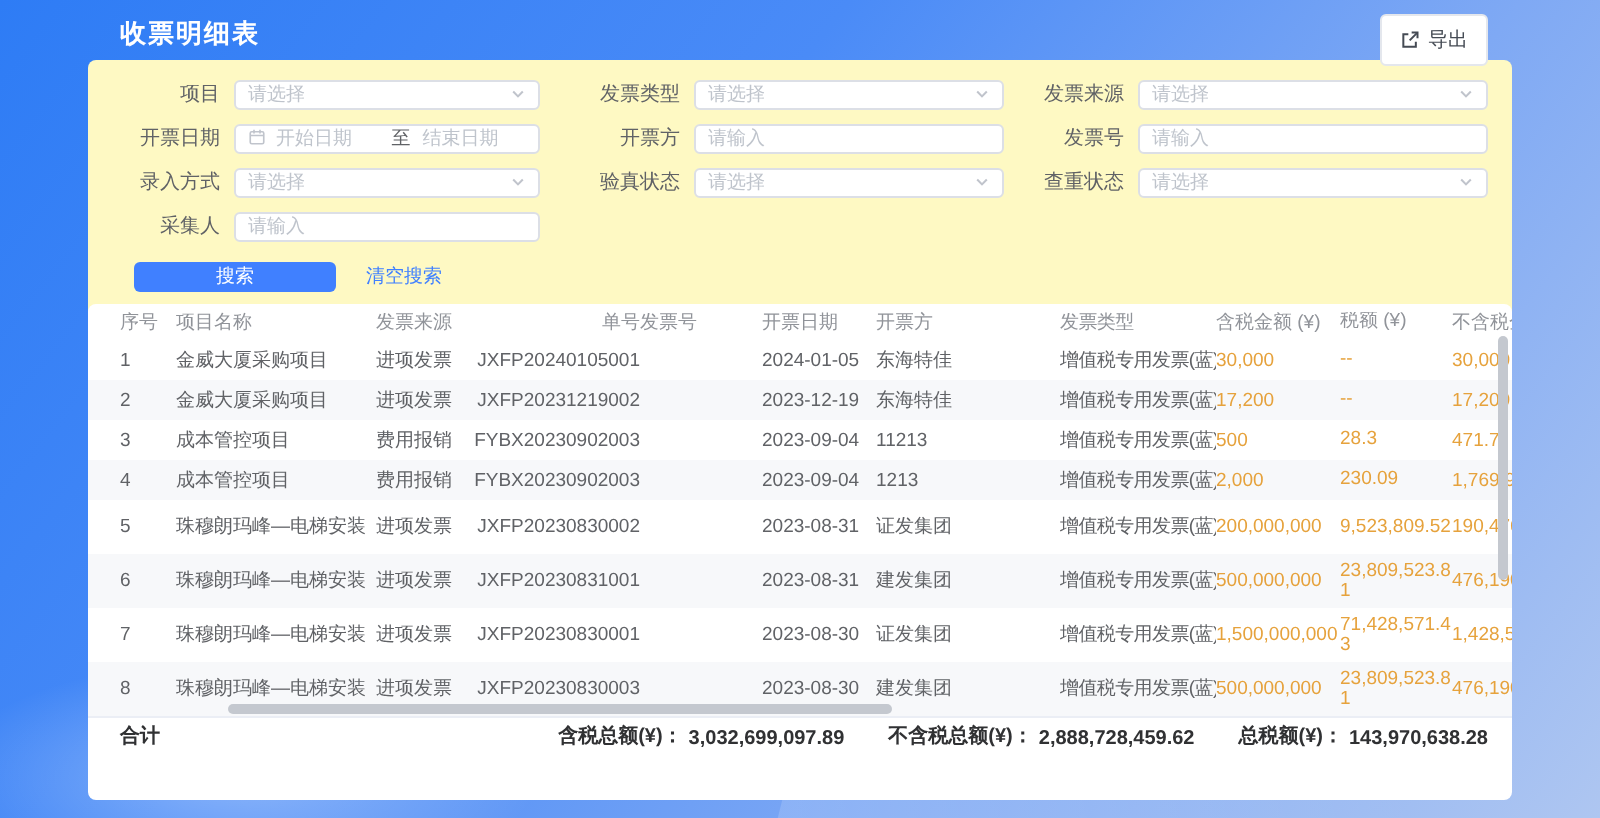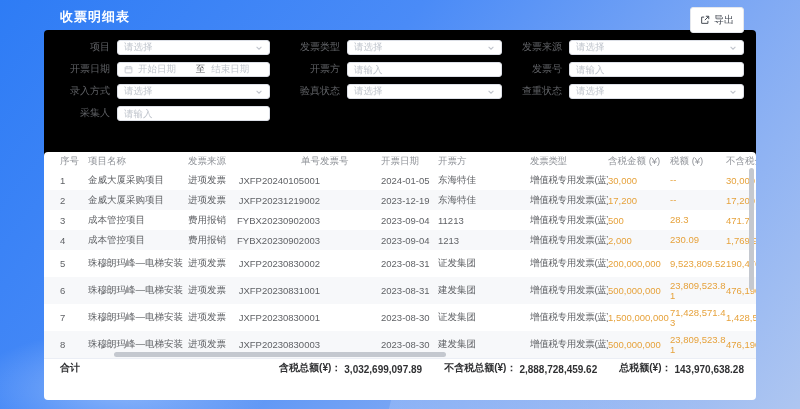--- a/index.html
+++ b/index.html
@@ -26,21 +26,21 @@
   .export-btn {
     position:absolute; right:56px; top:7px; height:20px; padding:12px 9px;
     background:#fff; border:1px solid #e4e7ed; border-radius:3px;
     display:flex; align-items:center; gap:4px; cursor:pointer;
     font-size:10px; color:#454b54; z-index:3;
   }
 
   
   .fcard {
     position:absolute; left:44px; top:30px; width:712px; height:147px;
-    background:#000000; border-radius:4px; padding-top:6px; z-index:2;
+    background:#fef9c3; border-radius:4px; padding-top:6px; z-index:2;
   }
   .frow { display:flex; align-items:center; height:22px; }
   .flabel { font-size:10px; color:#606266; text-align:right; flex-shrink:0; }
   .flabel.w1 { width:66px; }
   .flabel.w2 { width:70px; }
   .flabel.w3 { width:60px; }
   .fctl {
     margin-left:7px; height:15px; border:1px solid #dcdfe6; border-radius:3px;
     background:#fff; display:flex; align-items:center; padding:0 6px; flex-shrink:0;
   }
@@ -198,20 +198,24 @@
     </div>
   </div>
 
   <div class="frow">
     <span class="flabel w1">采集人</span>
     <div class="fctl c1">
       <input placeholder="请输入" style="">
     </div>
   </div>
 
+  <div class="btn-row">
+    <button class="search-btn">搜索</button>
+    <span class="clear-link">清空搜索</span>
+  </div>
 </div>
 
 <div class="panel">
   <div class="thead cols">
 
   <span class="th">序号</span>
       <span class="th">项目名称</span>
       <span class="th">发票来源</span>
       <span class="th">单号</span>
       <span class="th">发票号</span>

